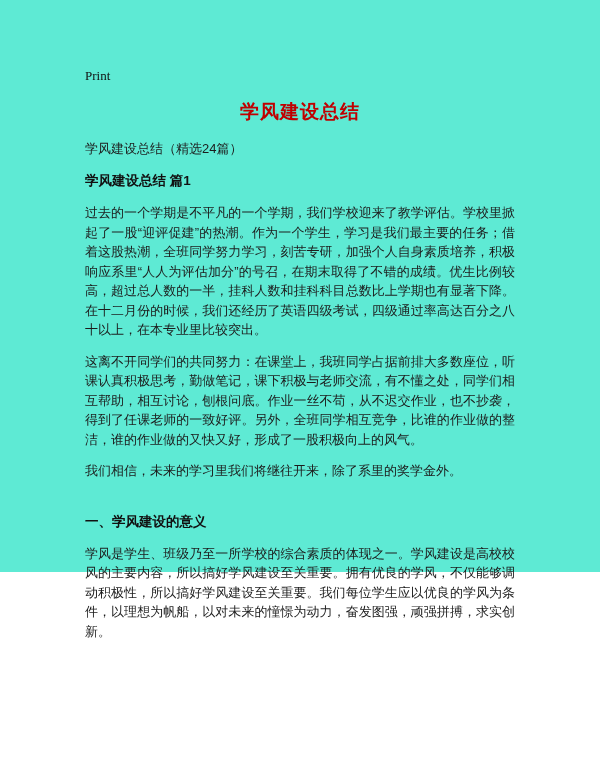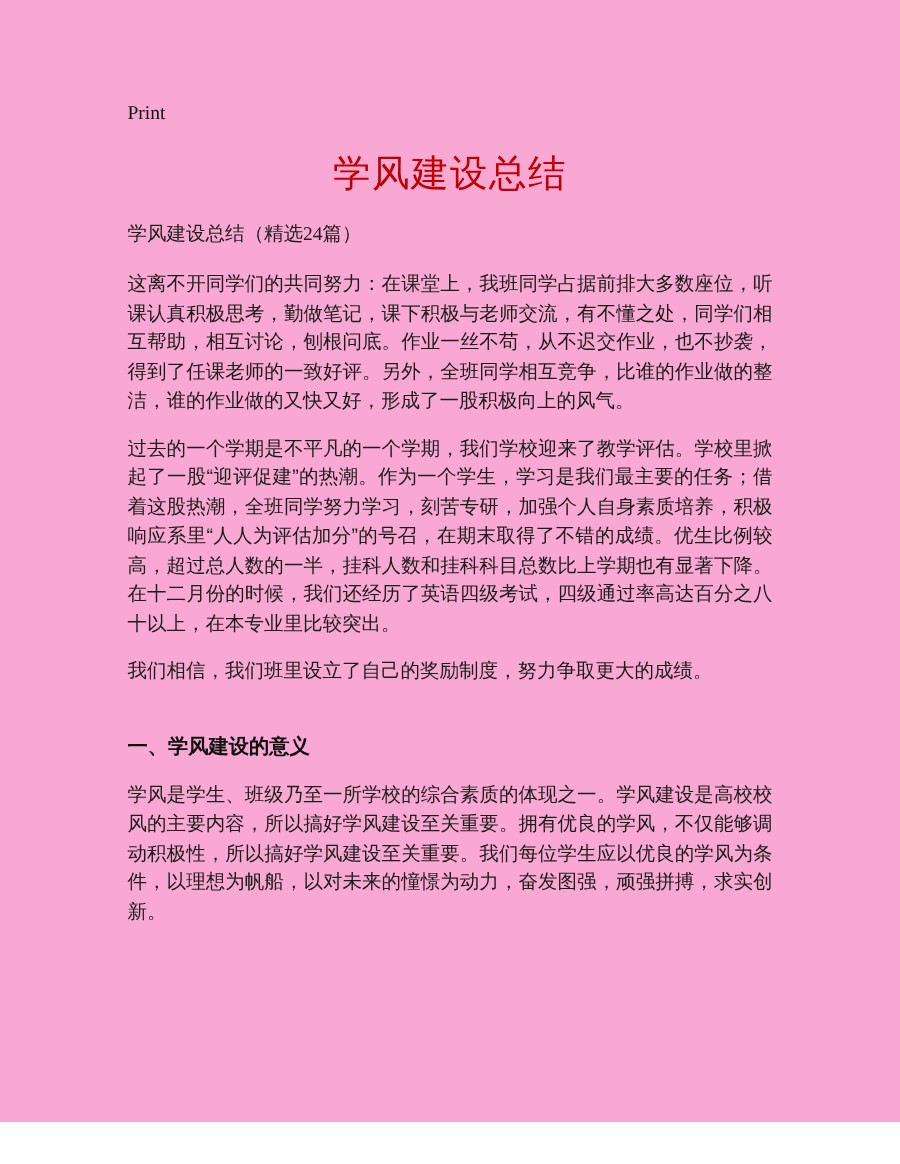--- a/index.html
+++ b/index.html
@@ -10,45 +10,44 @@
   body {
     width: 600px;
     height: 776px;
     font-family: "Liberation Sans", "DejaVu Sans", sans-serif;
     color: #1c1c1c;
     overflow: hidden;
   }
   .page {
     box-sizing: border-box;
     width: 600px;
-    height: 748px;
+    height: 572px;
     padding: 66px 85px 0 85px;
-    background: #f9a8d4;
+    background: #5eead4;
   }
   .print-link {
     display: inline-block;
     font-family: "Liberation Serif", "DejaVu Serif", serif;
     font-size: 13px;
     color: #111111;
     cursor: pointer;
   }
   .doc-title {
     margin: 15px 0 15px 0;
     text-align: center;
-    font-size: 25px;
-    font-weight: normal;
+    font-size: 19px;
+    font-weight: bold;
     color: #c00000;
     letter-spacing: 1px;
   }
   .doc-subtitle {
     margin: 0 0 14px 0;
     font-size: 13px;
     font-weight: normal;
     color: #1c1c1c;
-    font-family: Liberation Serif, serif;
   }
   .doc-section-title {
     margin: 0 0 13px 0;
     font-size: 13.5px;
     font-weight: bold;
     color: #111111;
   }
   .body-paragraph {
     margin: 0 0 12px 0;
     font-size: 13px;
@@ -67,28 +66,29 @@
 <body>
 
 <div class="page">
 
   <span class="print-link">Print</span>
 
   <h1 class="doc-title">学风建设总结</h1>
 
   <div class="doc-subtitle">学风建设总结（精选24篇）</div>
 
+  <div class="doc-section-title">学风建设总结 篇1</div>
 
+
+  <p class="body-paragraph">过去的一个学期是不平凡的一个学期，我们学校迎来了教学评估。学校里掀起了一股“迎评促建”的热潮。作为一个学生，学习是我们最主要的任务；借着这股热潮，全班同学努力学习，刻苦专研，加强个人自身素质培养，积极响应系里“人人为评估加分”的号召，在期末取得了不错的成绩。优生比例较高，超过总人数的一半，挂科人数和挂科科目总数比上学期也有显著下降。在十二月份的时候，我们还经历了英语四级考试，四级通过率高达百分之八十以上，在本专业里比较突出。</p>
 
   <p class="body-paragraph">这离不开同学们的共同努力：在课堂上，我班同学占据前排大多数座位，听课认真积极思考，勤做笔记，课下积极与老师交流，有不懂之处，同学们相互帮助，相互讨论，刨根问底。作业一丝不苟，从不迟交作业，也不抄袭，得到了任课老师的一致好评。另外，全班同学相互竞争，比谁的作业做的整洁，谁的作业做的又快又好，形成了一股积极向上的风气。</p>
 
-  <p class="body-paragraph">过去的一个学期是不平凡的一个学期，我们学校迎来了教学评估。学校里掀起了一股“迎评促建”的热潮。作为一个学生，学习是我们最主要的任务；借着这股热潮，全班同学努力学习，刻苦专研，加强个人自身素质培养，积极响应系里“人人为评估加分”的号召，在期末取得了不错的成绩。优生比例较高，超过总人数的一半，挂科人数和挂科科目总数比上学期也有显著下降。在十二月份的时候，我们还经历了英语四级考试，四级通过率高达百分之八十以上，在本专业里比较突出。</p>
 
-
-  <p class="body-paragraph">我们相信，我们班里设立了自己的奖励制度，努力争取更大的成绩。</p>
+  <p class="body-paragraph">我们相信，未来的学习里我们将继往开来，除了系里的奖学金外。</p>
 
   <h3 class="sub-heading">一、学风建设的意义</h3>
 
   <p class="body-paragraph">学风是学生、班级乃至一所学校的综合素质的体现之一。学风建设是高校校风的主要内容，所以搞好学风建设至关重要。拥有优良的学风，不仅能够调动积极性，所以搞好学风建设至关重要。我们每位学生应以优良的学风为条件，以理想为帆船，以对未来的憧憬为动力，奋发图强，顽强拼搏，求实创新。</p>
 
   
 
   
 
 </div>

